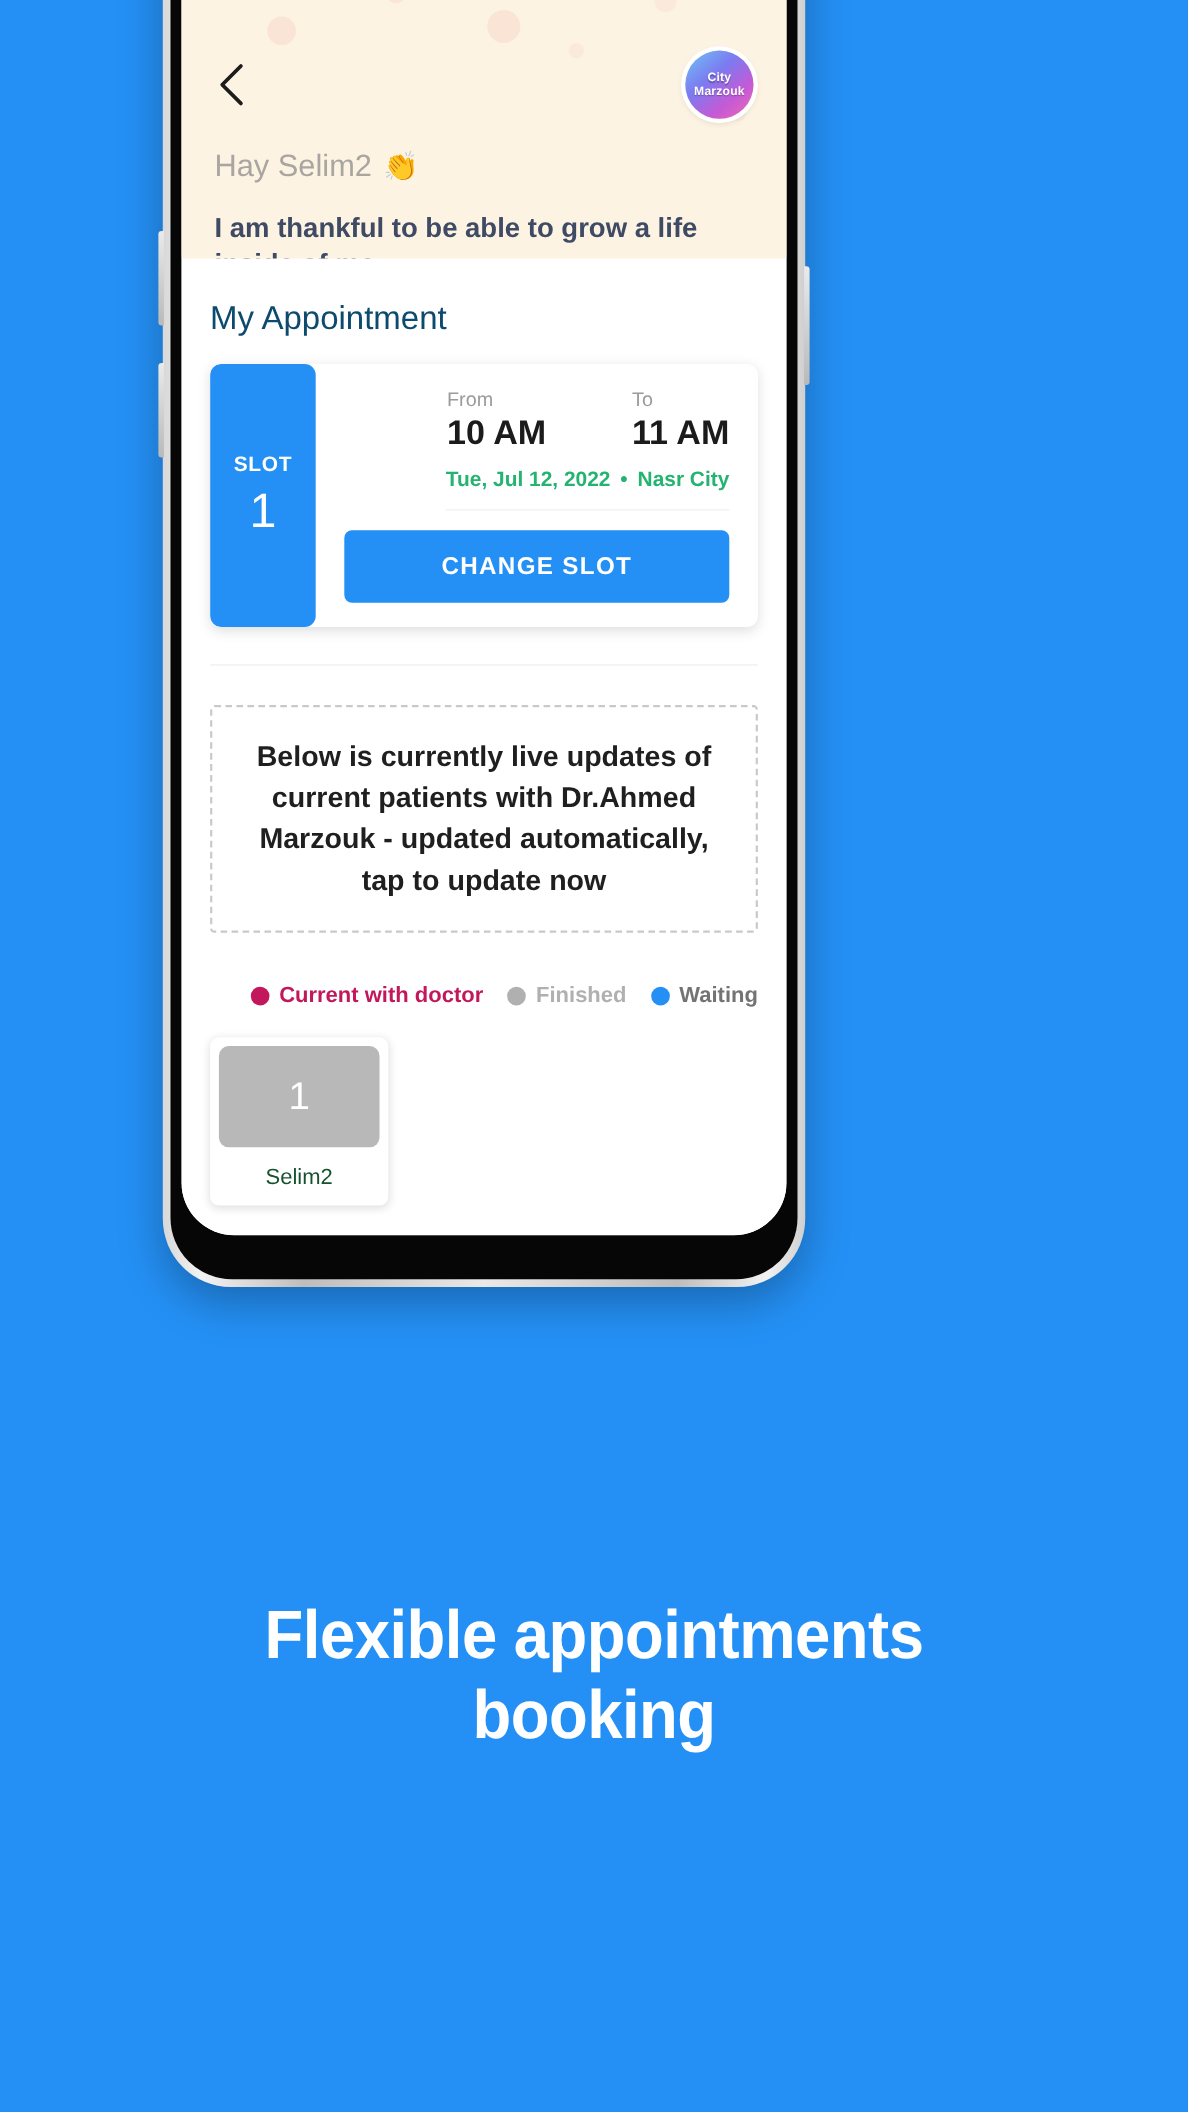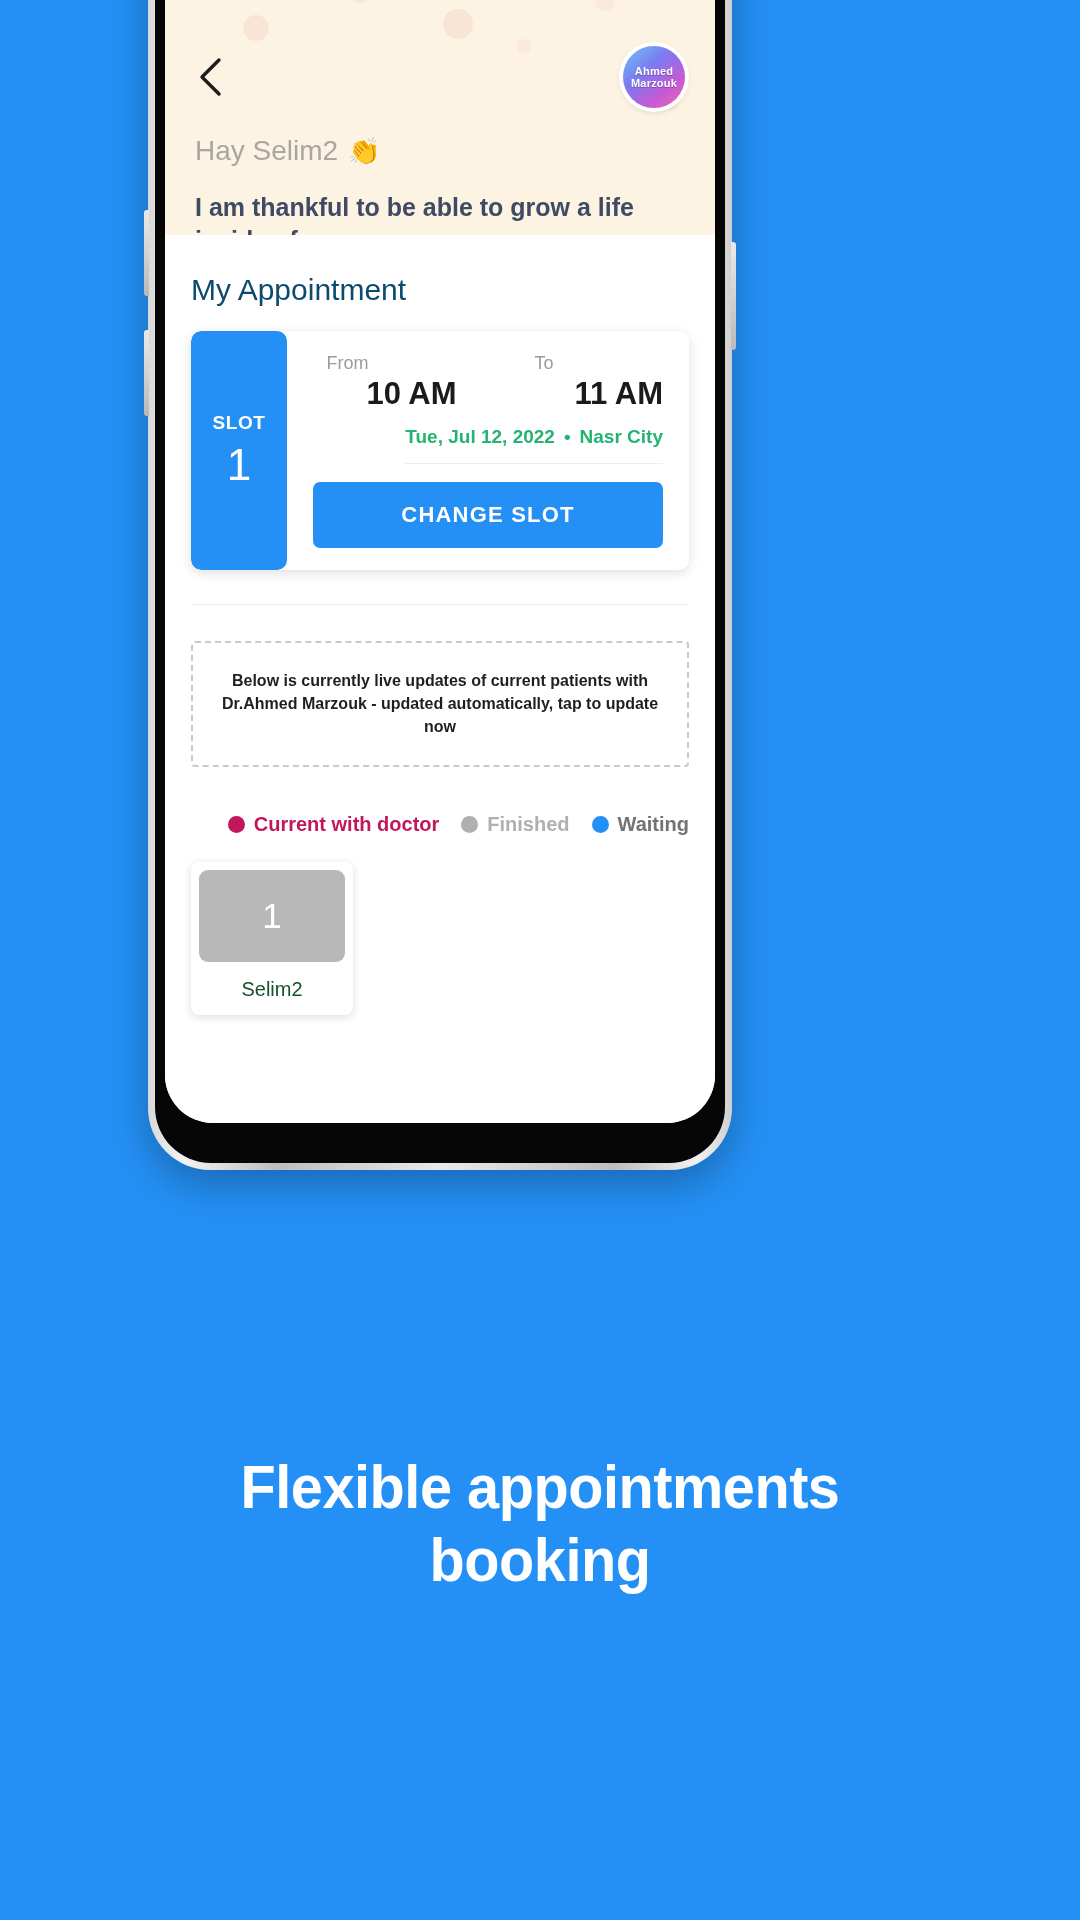--- a/index.html
+++ b/index.html
@@ -193,21 +193,21 @@
   #appointment-details {
     flex: 1;
     padding: 22px 26px 22px 26px;
     box-sizing: border-box;
     display: flex;
     flex-direction: column;
     align-items: flex-end;
   }
   #time-row { display: flex; gap: 78px; }
   .time-col-label { font-size: 18px; color: #9b9b9b; margin-bottom: 2px; }
-  .time-col-value { font-size: 31px; color: #1b1b1b; font-weight: bold; margin-left: 40px; }
+  .time-col-value { font-size: 31px; color: #1b1b1b; font-weight: bold; }
 
   #meta-row {
     margin-top: 14px;
     font-size: 19px;
     color: #24b371;
     font-weight: bold;
     display: flex;
     align-items: center;
     gap: 9px;
     padding-bottom: 15px;
@@ -237,21 +237,21 @@
   }
 
   
   #live-section { padding: 0 26px; }
   #live-info-box {
     margin-top: 36px;
     border: 2px dashed #c9c9c9;
     border-radius: 4px;
     padding: 26px 22px;
     text-align: center;
-    font-size: 16px;
+    font-size: 26px;
     font-weight: bold;
     color: #1f1f1f;
     line-height: 1.45;
     cursor: pointer;
   }
 
   #legend-row {
     display: flex;
     justify-content: flex-end;
     align-items: center;
@@ -323,21 +323,21 @@
           <div id="header-top-row">
             <div id="back-button">
               <span>
                 <svg width="30" height="42" viewBox="0 0 30 42" fill="none">
                   <path d="M24 4 L7 21 L24 38" stroke="#1c1c1c" stroke-width="3.4" stroke-linecap="round" stroke-linejoin="round" fill="none"></path>
                 </svg>
               </span>
             </div>
 
             <div id="avatar">
-              <span id="avatar-initials-line1">Ahmed</span>
+              <span id="avatar-initials-line1">City</span>
               <span id="avatar-initials-line2">Marzouk</span>
             </div>
           </div>
 
           <div id="greeting-row">
             <span>Hay Selim2</span>
             <span id="greeting-emoji">👏</span>
           </div>
 
           <div id="affirmation-text">I am thankful to be able to grow a life inside of me.</div>

